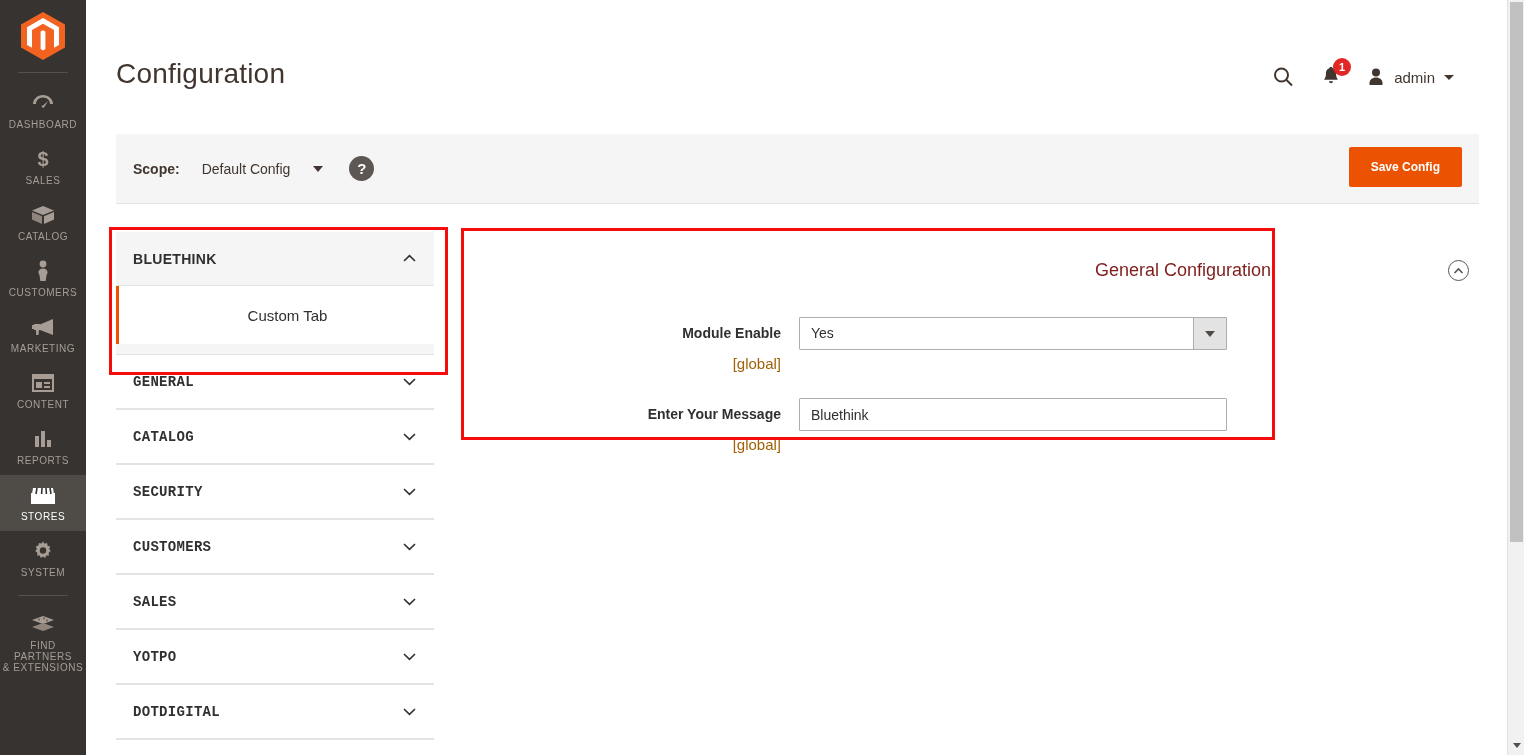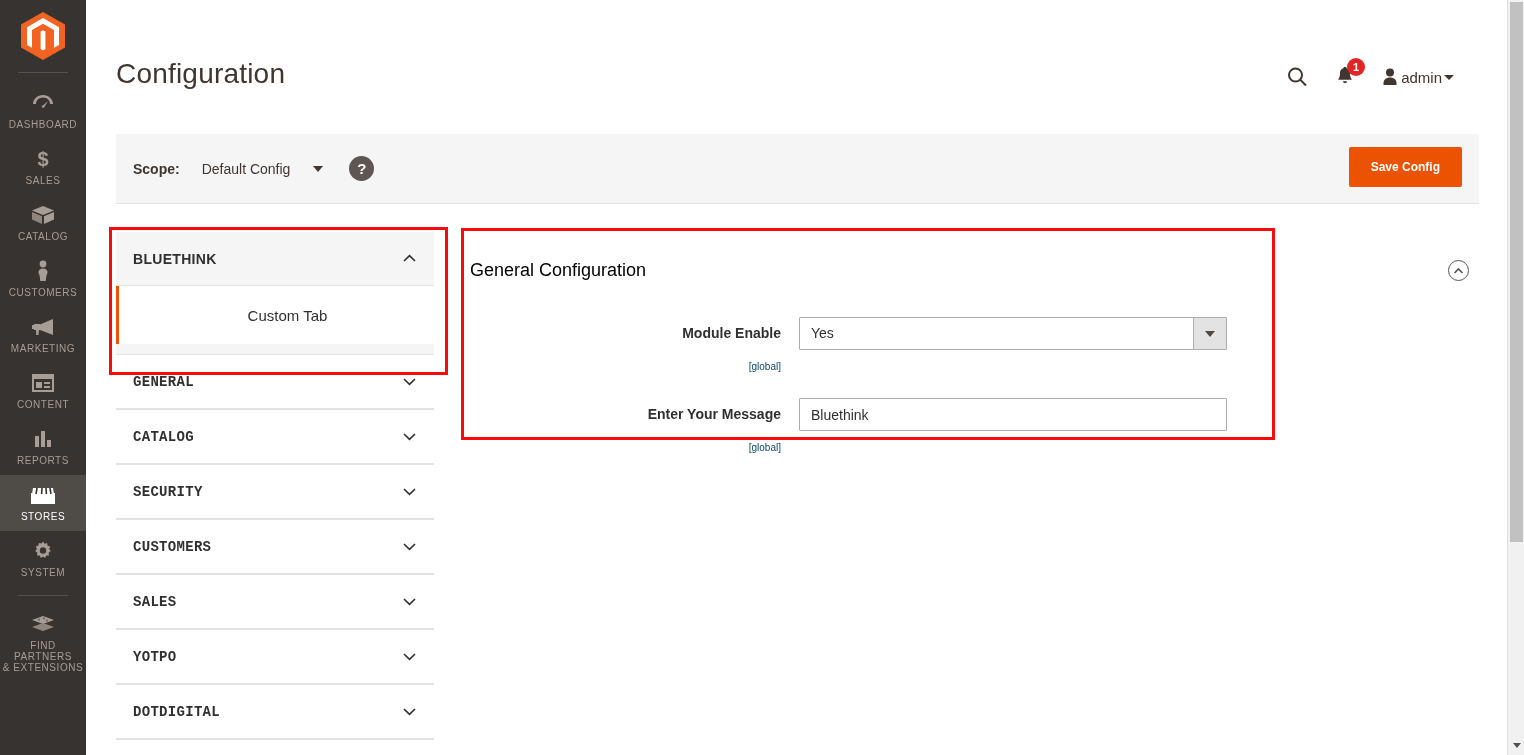--- a/index.html
+++ b/index.html
@@ -65,21 +65,21 @@
     justify-content: center; cursor: pointer; position: relative;
   }
   .notif-badge {
     position: absolute; top: -2px; right: 4px;
     min-width: 18px; height: 18px; border-radius: 9px;
     background: #e22626; color: #fff; font-size: 11px;
     display: flex; align-items: center; justify-content: center;
     padding: 0 5px; font-weight: bold;
   }
   .admin-user {
-    display: flex; align-items: center; 
+    display: flex; align-items: center; gap: 7px;
     margin-left: 10px; cursor: pointer;
   }
   .admin-name { font-size: 15px; color: #41362f; }
   .caret-dn {
     width: 0; height: 0; border-left: 5px solid transparent;
     border-right: 5px solid transparent; border-top: 5px solid #41362f;
     margin-left: 2px;
   }
 
   
@@ -138,35 +138,35 @@
   }
   .cfg-sub.active { border-left-color: #eb5202; justify-content: center; }
   .cfg-body-foot { height: 10px; background: #f5f5f5; }
 
   
   #config-panel {
     position: absolute; left: 465px; top: 232px;
     width: 806px; background: #ffffff;
   }
   .panel-title {
-    font-size: 18px; color: #000000; padding: 28px 0 0 5px;
+    font-size: 18px; color: #7f1d1d; padding: 28px 0 0 5px; text-align: right;
   }
   .field-row {
     display: flex; align-items: flex-start; margin-top: 26px;
   }
   .field-row.first { margin-top: 36px; }
   .field-label-box {
     width: 334px; text-align: right; padding-right: 18px; padding-top: 8px;
   }
   .field-label {
     font-size: 14px; font-weight: bold; color: #303030; display: block;
     line-height: 16px;
   }
   .field-scope {
-    font-size: 10px; color: #0c4a6e; display: block; margin-top: 20px;
+    font-size: 15px; color: #a16207; display: block; margin-top: 14px;
   }
   .sel-wrap {
     position: relative; width: 428px; height: 33px;
     border: 1px solid #adadad; background: #ffffff; border-radius: 1px;
   }
   .sel-value {
     position: absolute; left: 11px; top: 7px;
     font-size: 14px; color: #303030;
   }
   .sel-arrow-box {

